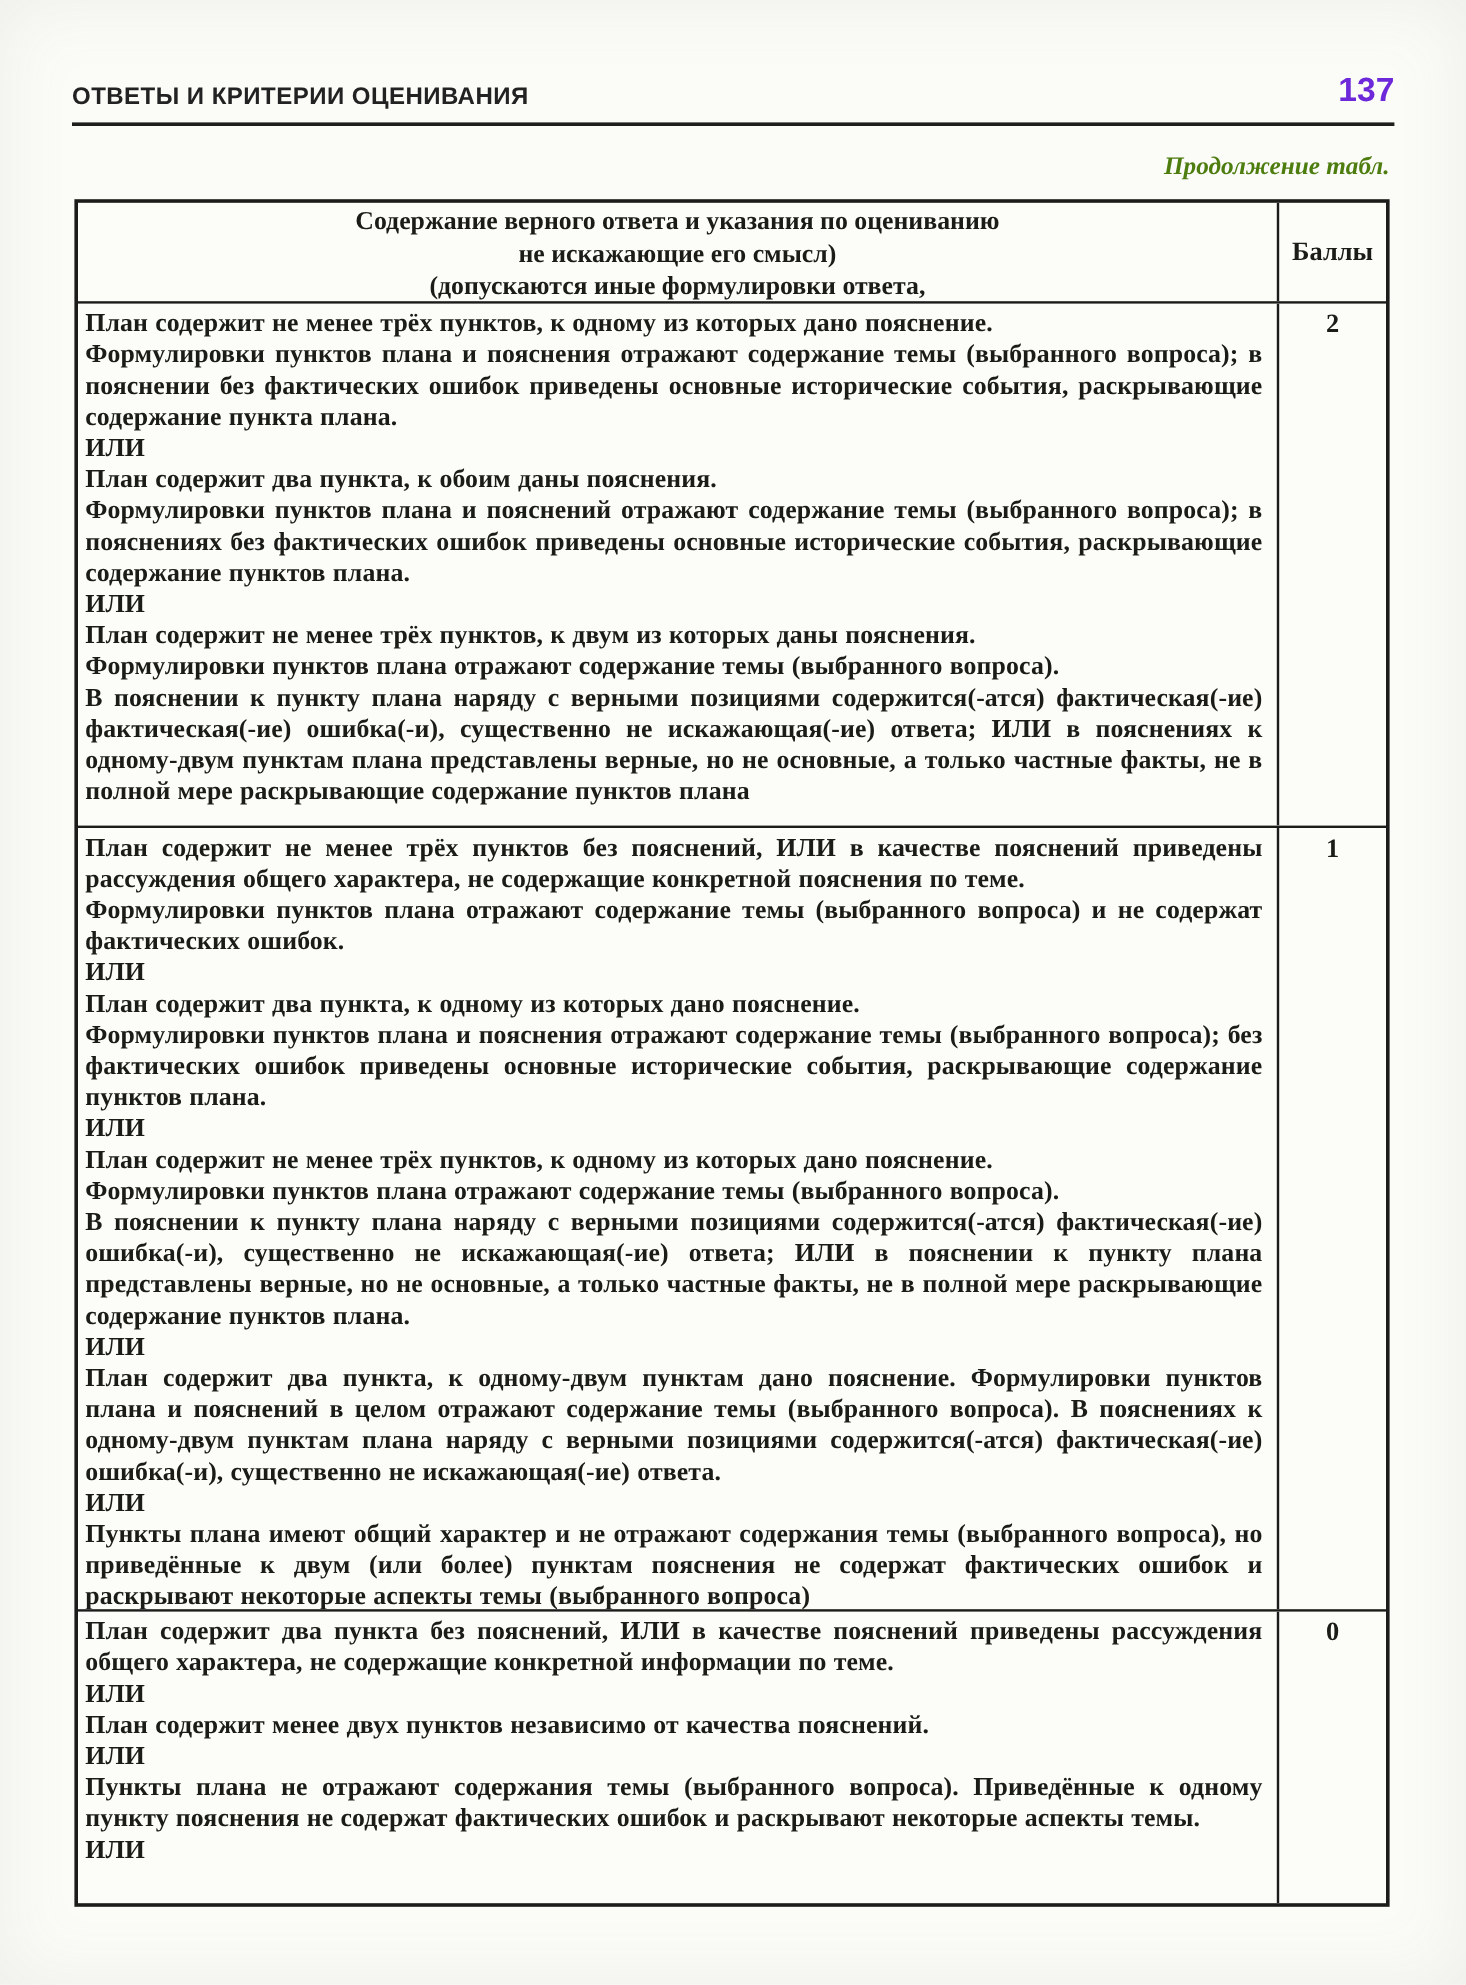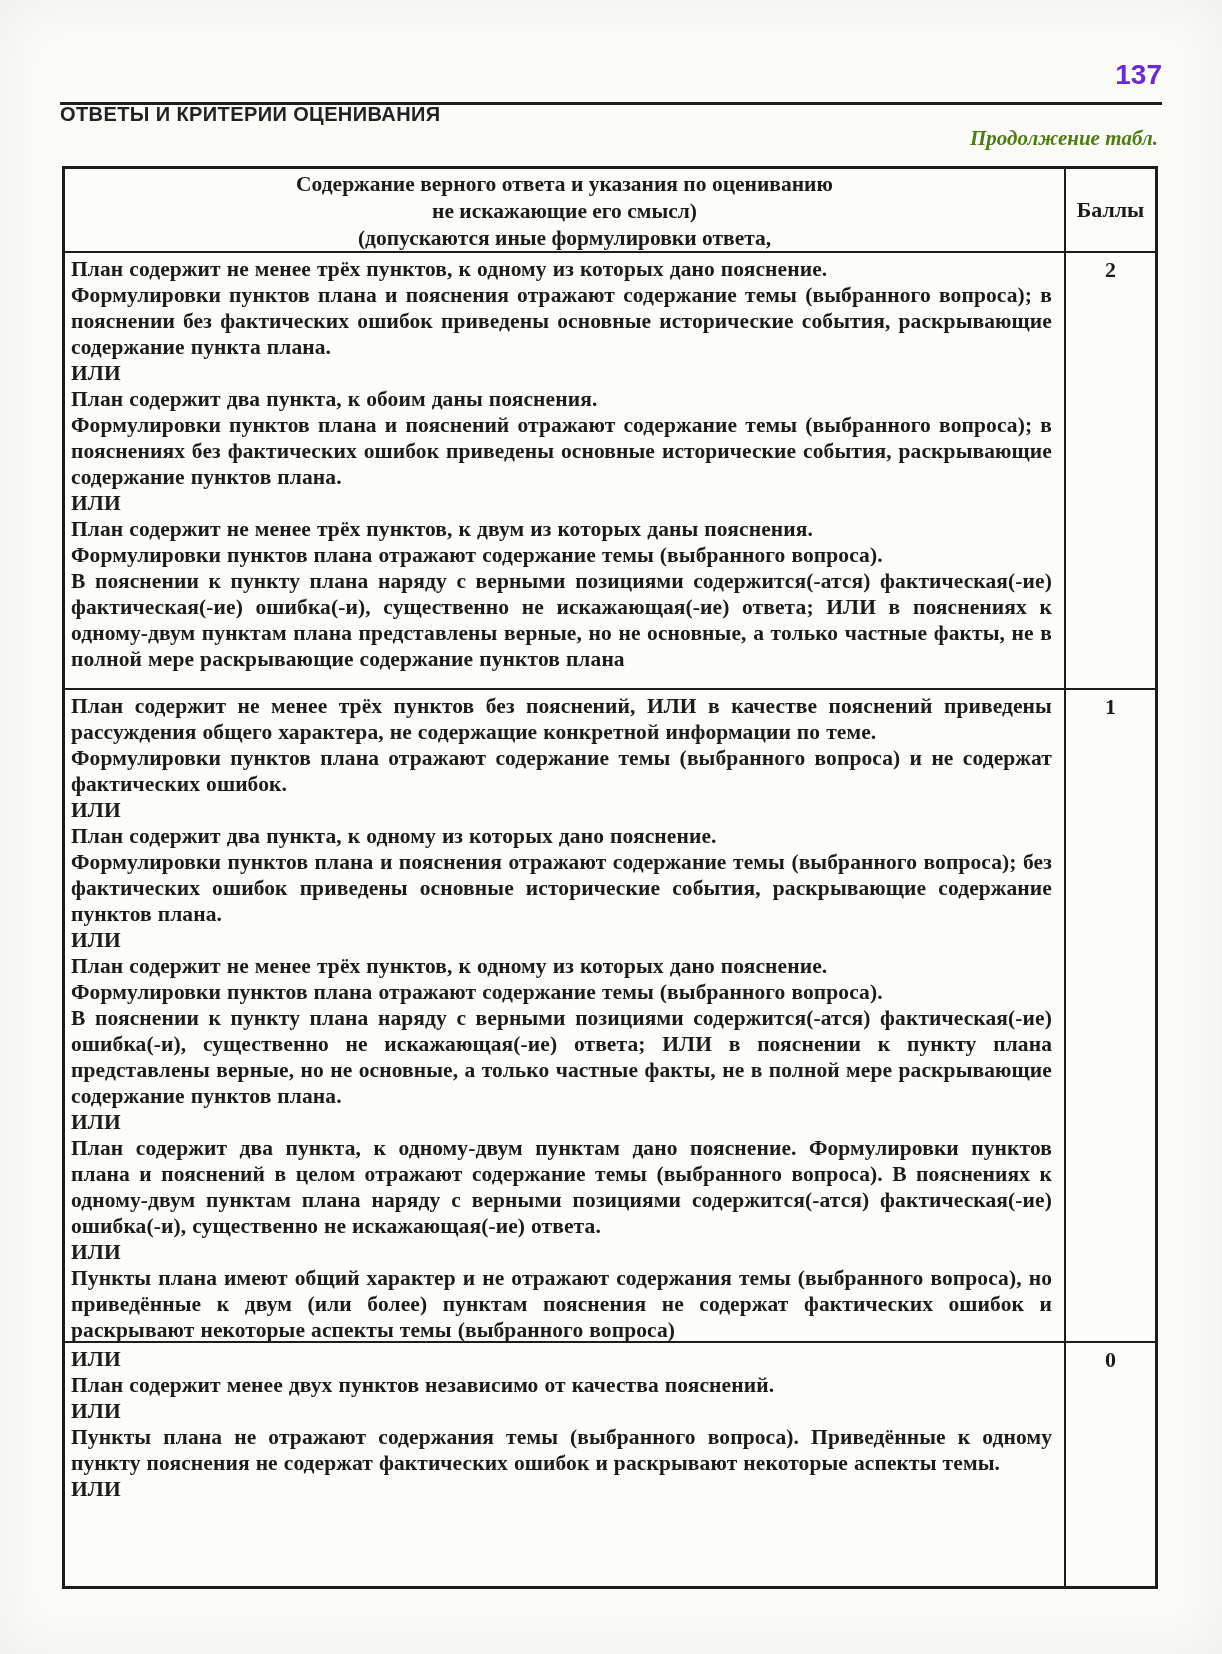--- a/index.html
+++ b/index.html
@@ -15,21 +15,20 @@
     position:absolute; inset:0;
     box-shadow: inset 0 0 60px rgba(120,120,115,0.10);
   }
 
   
   .running-head-title {
     position:absolute; left:60px; top:70px;
     font-family:"Liberation Sans","DejaVu Sans",sans-serif;
     font-weight:700; font-size:20px; letter-spacing:0.4px;
     color:#222;
-    margin-top:33px;
   }
   .page-number {
     position:absolute; right:60px; top:59px;
     font-family:"Liberation Sans","DejaVu Sans",sans-serif;
     font-weight:700; font-size:28px; color:#6d28d9;
   }
   .head-rule {
     position:absolute; left:60px; right:60px; top:102px;
     height:3px; background:#1e1e1c;
   }
@@ -130,41 +129,42 @@
           <div class="par">Формулировки пунктов плана отражают содержание темы (выбранного вопроса).</div>
           <div class="par">В пояснении к пункту плана наряду с верными позициями содержится(-атся) фактическая(-ие) фактическая(-ие) ошибка(-и), существенно не искажающая(-ие) ответа; ИЛИ в пояснениях к одному-двум пунктам плана представлены верные, но не основные, а только частные факты, не в полной мере раскрывающие содержание пунктов плана</div>
         </div>
       <div class="points-cell">
         <span class="score">2</span>
       </div>
     </div>
 
     <div class="t-row row-1">
       <div class="content-cell">
-          <div class="par">План содержит не менее трёх пунктов без пояснений, ИЛИ в качестве пояснений приведены рассуждения общего характера, не содержащие конкретной информации по теме.</div>
+          <div class="par">План содержит не менее трёх пунктов без пояснений, ИЛИ в качестве пояснений приведены рассуждения общего характера, не содержащие конкретной пояснения по теме.</div>
           <div class="par">Формулировки пунктов плана отражают содержание темы (выбранного вопроса) и не содержат фактических ошибок.</div>
           <div class="par">ИЛИ</div>
           <div class="par">План содержит два пункта, к одному из которых дано пояснение.</div>
           <div class="par">Формулировки пунктов плана и пояснения отражают содержание темы (выбранного вопроса); без фактических ошибок приведены основные исторические события, раскрывающие содержание пунктов плана.</div>
           <div class="par">ИЛИ</div>
           <div class="par">План содержит не менее трёх пунктов, к одному из которых дано пояснение.</div>
           <div class="par">Формулировки пунктов плана отражают содержание темы (выбранного вопроса).</div>
           <div class="par">В пояснении к пункту плана наряду с верными позициями содержится(-атся) фактическая(-ие) ошибка(-и), существенно не искажающая(-ие) ответа; ИЛИ в пояснении к пункту плана представлены верные, но не основные, а только частные факты, не в полной мере раскрывающие содержание пунктов плана.</div>
           <div class="par">ИЛИ</div>
           <div class="par">План содержит два пункта, к одному-двум пунктам дано пояснение. Формулировки пунктов плана и пояснений в целом отражают содержание темы (выбранного вопроса). В пояснениях к одному-двум пунктам плана наряду с верными позициями содержится(-атся) фактическая(-ие) ошибка(-и), существенно не искажающая(-ие) ответа.</div>
           <div class="par">ИЛИ</div>
           <div class="par">Пункты плана имеют общий характер и не отражают содержания темы (выбранного вопроса), но приведённые к двум (или более) пунктам пояснения не содержат фактических ошибок и раскрывают некоторые аспекты темы (выбранного вопроса)</div>
         </div>
       <div class="points-cell">
         <span class="score">1</span>
       </div>
     </div>
 
     <div class="t-row row-0">
       <div class="content-cell">
+          <div class="par">План содержит два пункта без пояснений, ИЛИ в качестве пояснений приведены рассуждения общего характера, не содержащие конкретной информации по теме.</div>
           <div class="par">ИЛИ</div>
           <div class="par">План содержит менее двух пунктов независимо от качества пояснений.</div>
           <div class="par">ИЛИ</div>
           <div class="par">Пункты плана не отражают содержания темы (выбранного вопроса). Приведённые к одному пункту пояснения не содержат фактических ошибок и раскрывают некоторые аспекты темы.</div>
           <div class="par">ИЛИ</div>
         </div>
       <div class="points-cell">
         <span class="score">0</span>
       </div>
     </div>

